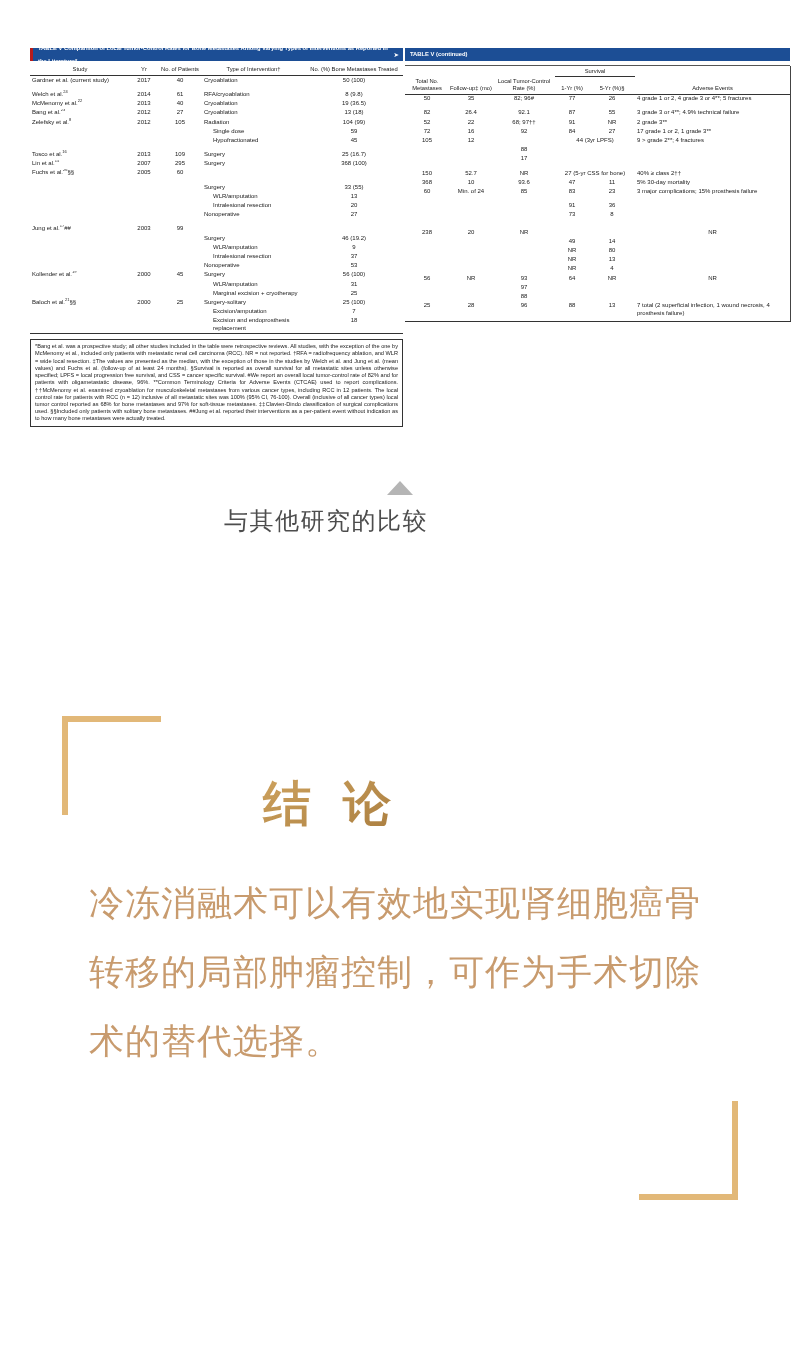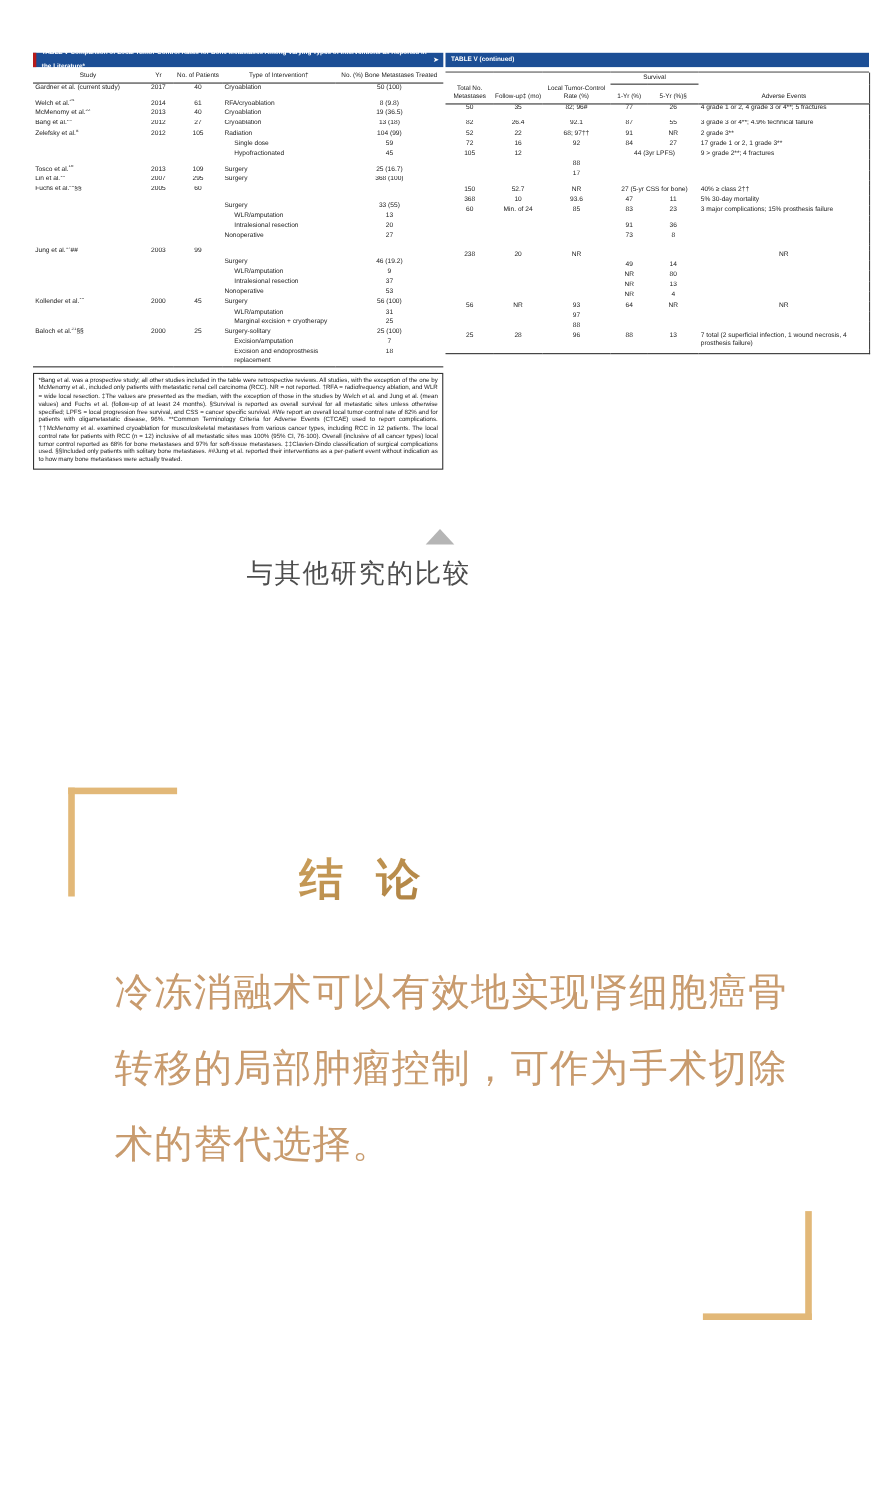--- a/index.html
+++ b/index.html
@@ -42,24 +42,24 @@
   .section-label { position: absolute; left: 0; top: 505px; width: 652px; text-align: center;
                    font-size: 24px; color: #4d4d4d; letter-spacing: 1.5px; }
 
   
   .bracket-tl { position: absolute; left: 62px; top: 716px; width: 99px; height: 99px;
                 border-top: 6px solid #e2b878; border-left: 6px solid #e2b878; }
   .bracket-br { position: absolute; left: 639px; top: 1101px; width: 99px; height: 99px;
                 border-bottom: 6px solid #e2b878; border-right: 6px solid #e2b878; }
   .conclusion-title { position: absolute; left: 0; top: 772px; width: 664px; text-align: center;
                       font-family: "Liberation Serif", "DejaVu Serif", serif;
-                      font-size: 40px; font-weight: bold; letter-spacing: 10px;
+                      font-size: 48px; font-weight: bold; letter-spacing: 10px;
                       background: linear-gradient(150deg, #e5ba72 15%, #8c5f26 90%);
                       -webkit-background-clip: text; background-clip: text; color: transparent; }
-  .conclusion-body { position: absolute; left: 104px; top: 868px; width: 618px;
+  .conclusion-body { position: absolute; left: 89px; top: 868px; width: 618px;
                      font-size: 35px; line-height: 69px; letter-spacing: 1px; color: #c89b6e; }
 </style>
 </head>
 <body>
 
 <div class="page">
 
   <div class="panel panel-left">
     <div class="tbar tbar-left">
       <span>TABLE V Comparison of Local Tumor-Control Rates for Bone Metastases Among Varying Types of Interventions as Reported in the Literature*</span>

